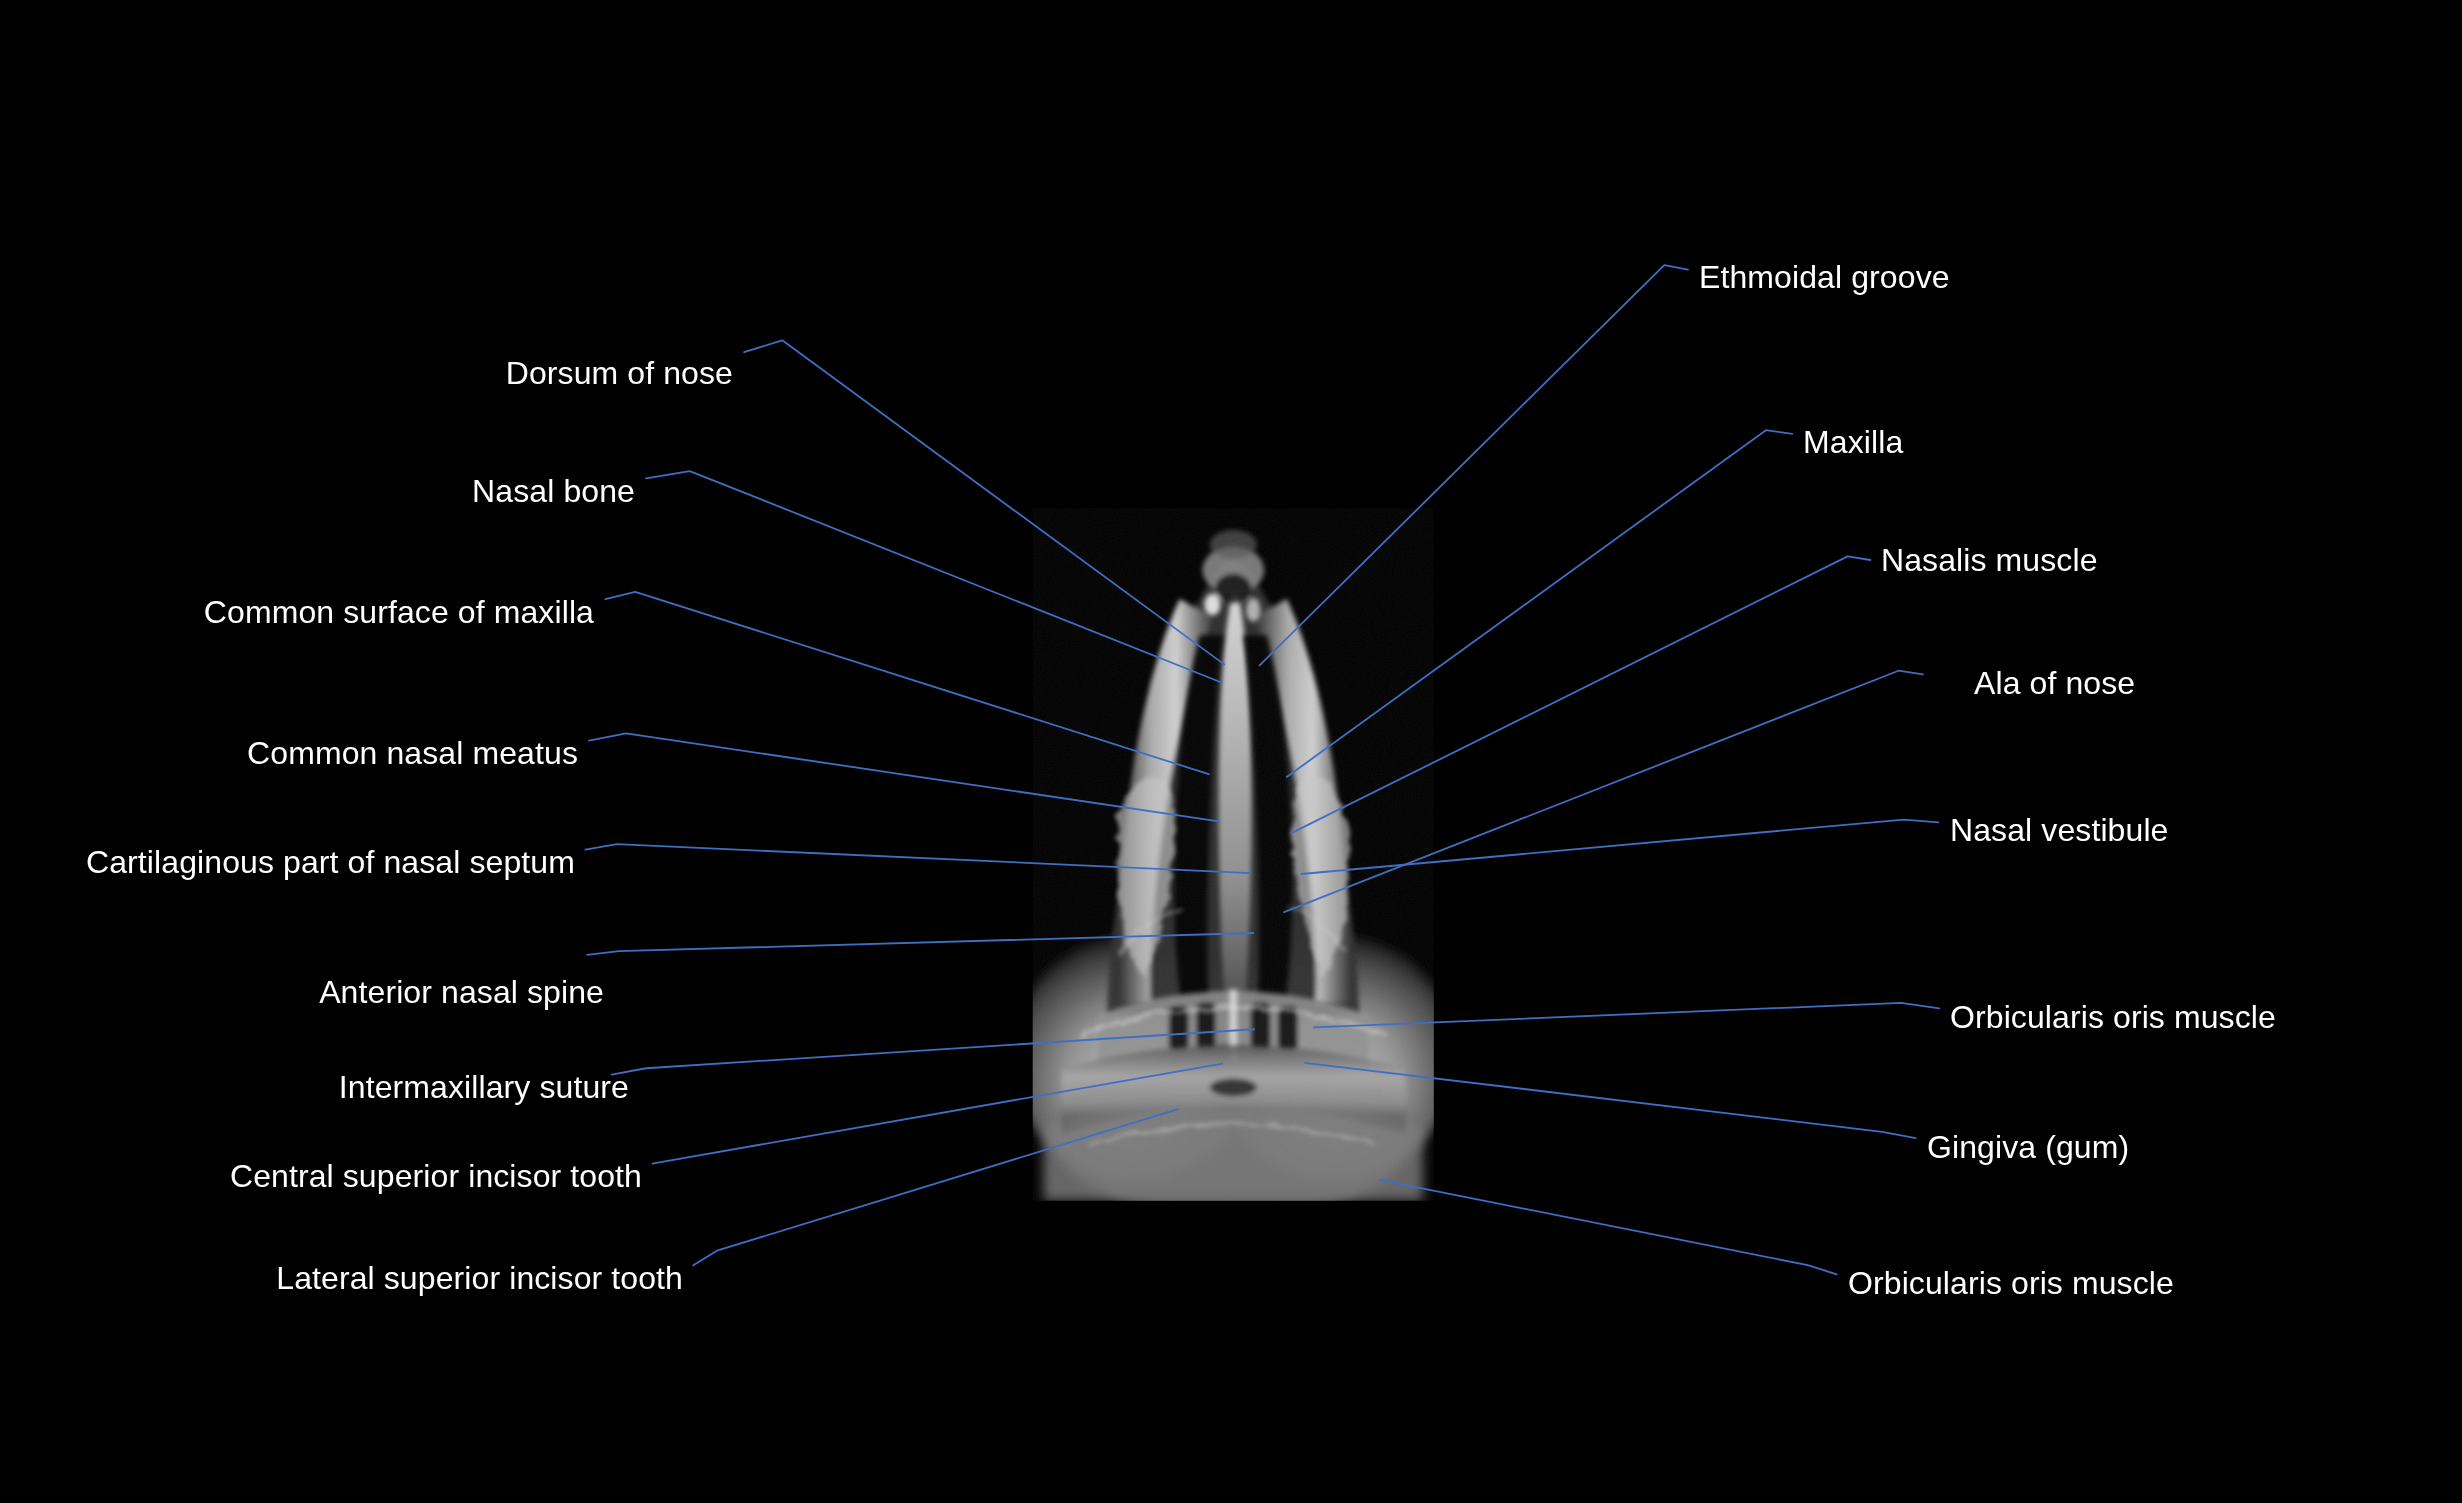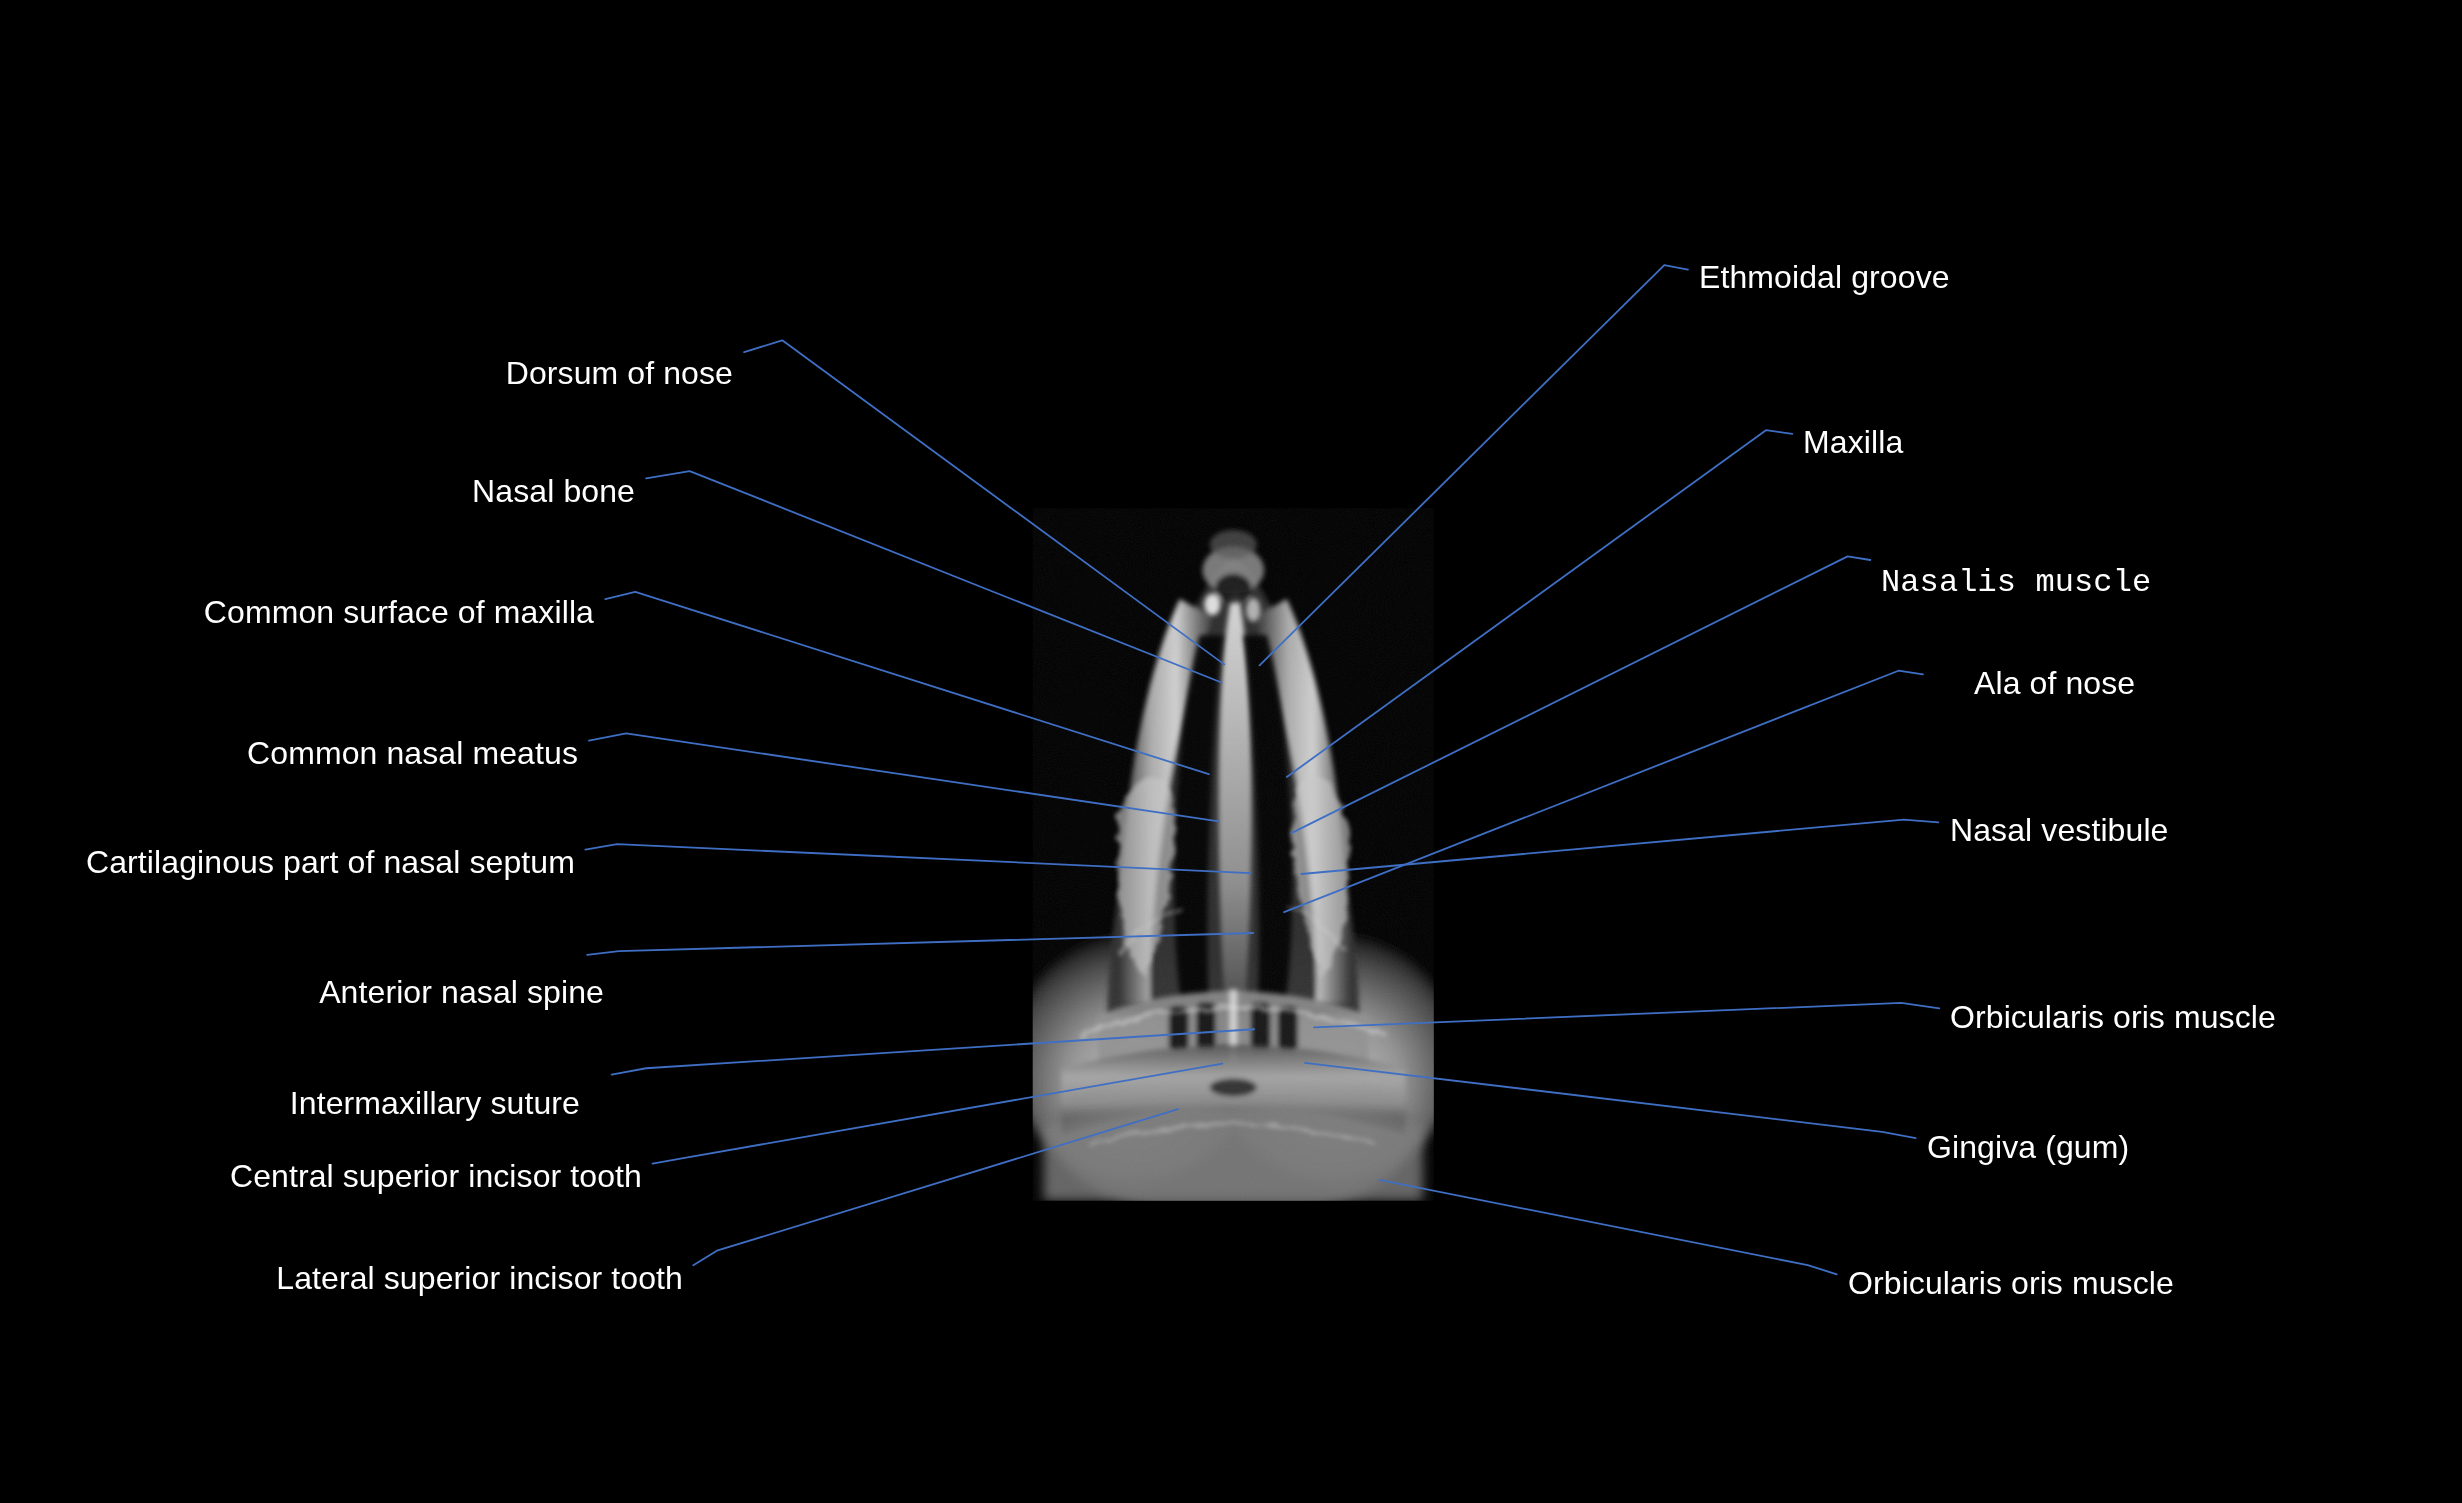--- a/index.html
+++ b/index.html
@@ -200,28 +200,28 @@
       <polyline points="2024,1404 1992,1394 1520,1300" fill="none" stroke="#3f6fc4" stroke-width="2" stroke-linecap="round" stroke-linejoin="round"></polyline>
     </svg>
 
   <div id="labels-left">
       <div class="label left" style="left: 733px; top: 365px; margin-top: 8px;">Dorsum of nose</div>
       <div class="label left" style="left: 635px; top: 491px;">Nasal bone</div>
       <div class="label left" style="left: 594px; top: 612px;">Common surface of maxilla</div>
       <div class="label left" style="left: 578px; top: 753px;">Common nasal meatus</div>
       <div class="label left" style="left: 575px; top: 862px;">Cartilaginous part of nasal septum</div>
       <div class="label left" style="left: 604px; top: 968px; margin-top: 24px;">Anterior nasal spine</div>
-      <div class="label left" style="left: 580px; top: 1087px; margin-top: 16px;">Intermaxillary suture</div>
+      <div class="label left" style="left: 629px; top: 1087px;">Intermaxillary suture</div>
       <div class="label left" style="left: 642px; top: 1176px;">Central superior incisor tooth</div>
       <div class="label left" style="left: 683px; top: 1278px;">Lateral superior incisor tooth</div>
     </div>
   <div id="labels-right">
       <div class="label right" style="left: 1699px; top: 277px;">Ethmoidal groove</div>
       <div class="label right" style="left: 1803px; top: 442px;">Maxilla</div>
-      <div class="label right" style="left: 1881px; top: 582px; font-family: Liberation Mono, monospace;">Nasalis muscle</div>
+      <div class="label right" style="left: 1881px; top: 560px;">Nasalis muscle</div>
       <div class="label right" style="left: 1934px; top: 683px; margin-left: 40px;">Ala of nose</div>
       <div class="label right" style="left: 1950px; top: 830px;">Nasal vestibule</div>
       <div class="label right" style="left: 1950px; top: 1017px;">Orbicularis oris muscle</div>
       <div class="label right" style="left: 1927px; top: 1147px;">Gingiva (gum)</div>
       <div class="label right" style="left: 1848px; top: 1283px;">Orbicularis oris muscle</div>
     </div>
 
 </div>
 
 

